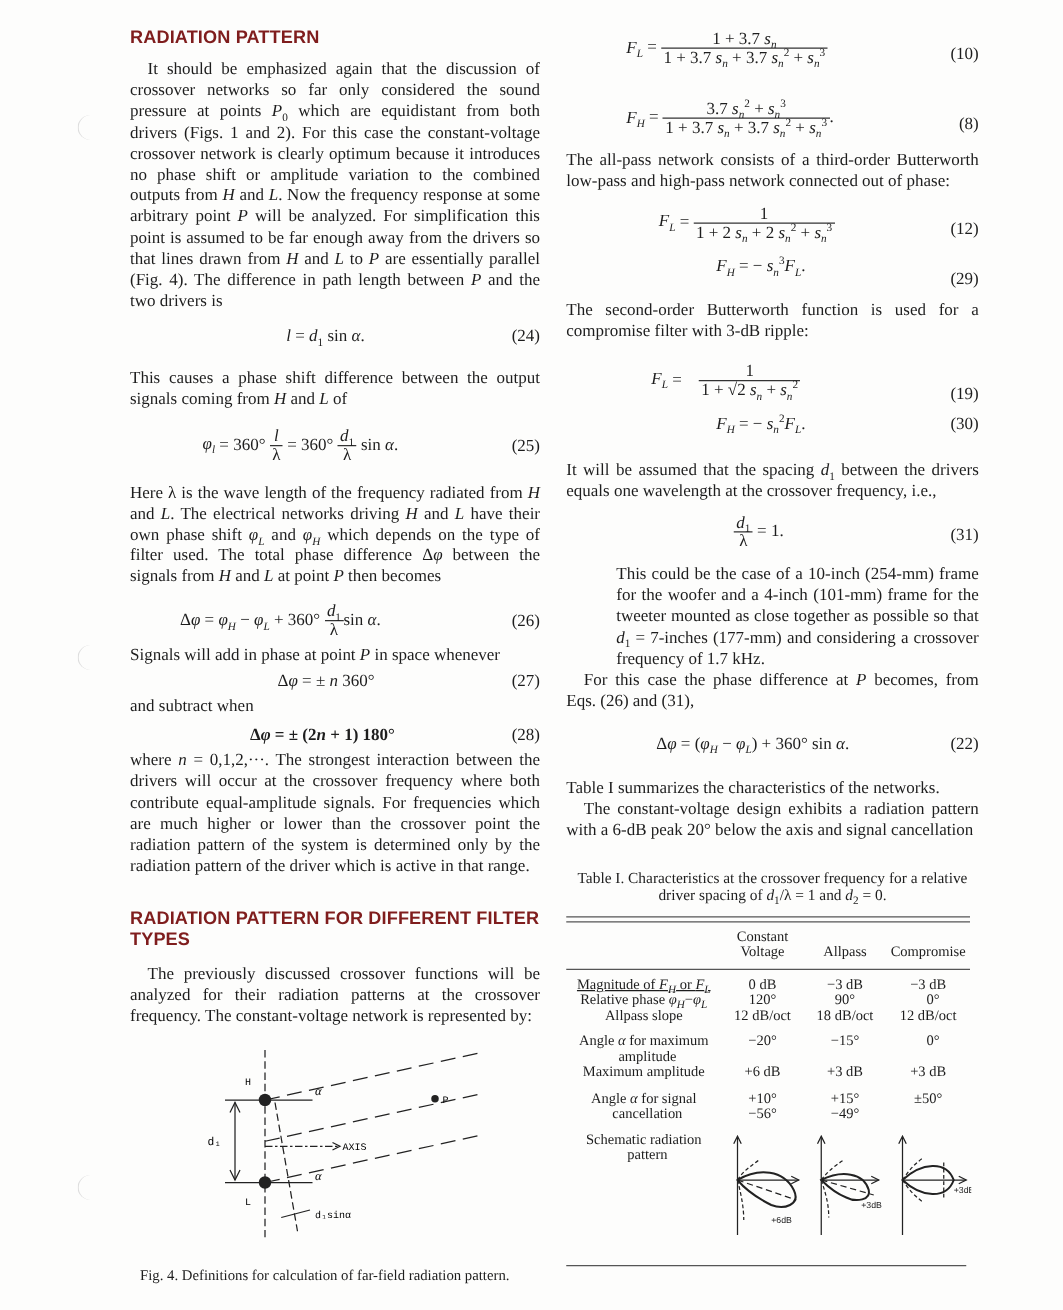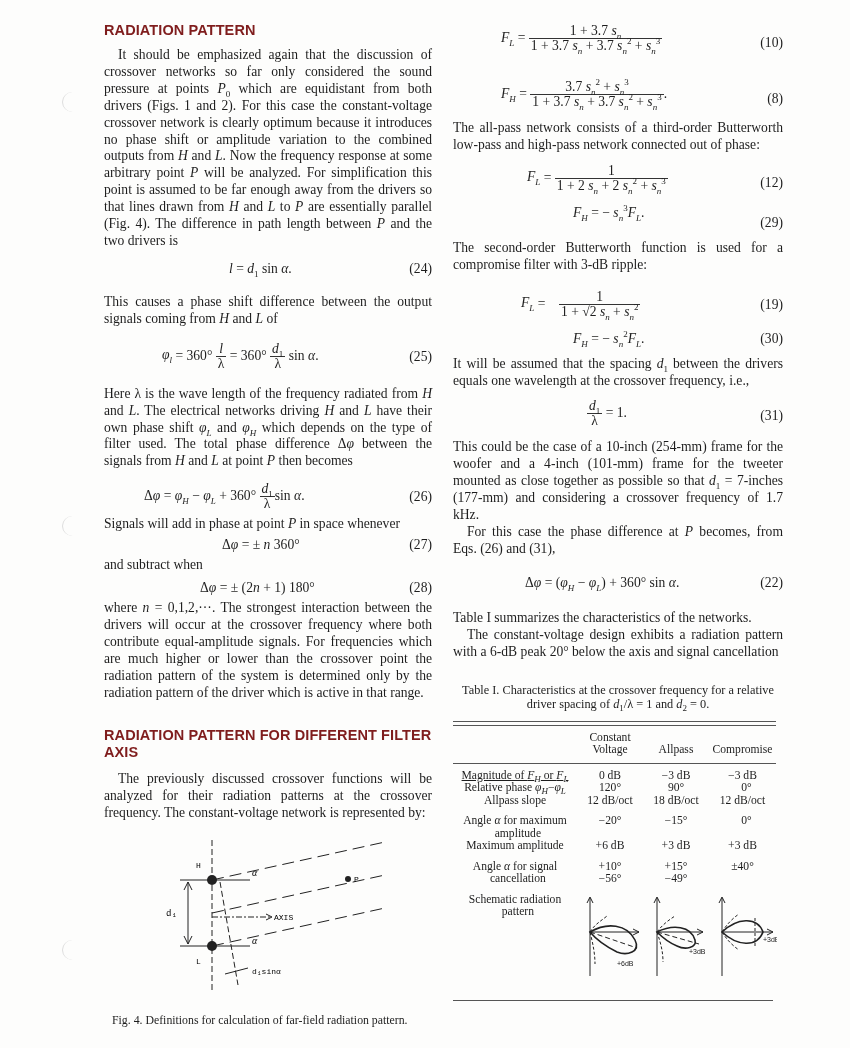--- a/index.html
+++ b/index.html
@@ -65,27 +65,27 @@
     <span class="num" style="top:12px;">(26)</span>
   </div>
 
   <p class="body" style="margin-top:8px;">Signals will add in phase at point <i>P</i> in space whenever</p>
   <div class="eq">
     <span class="expr" style="left:118px;top:3px;">Δ<i>φ</i> = ± <i>n</i> 360°</span>
     <span class="num" style="top:3px;">(27)</span>
   </div>
   <p class="body" style="margin-top:4px;">and subtract when</p>
   <div class="eq" style="margin-top:2px;">
-    <span class="expr" style="left:96px;top:3px;">Δ<i>φ</i> = ± (2<i>n</i> + 1) 180°</span>
+    <span class="expr" style="left:96px;top:3px;font-weight:bold;">Δ<i>φ</i> = ± (2<i>n</i> + 1) 180°</span>
     <span class="num" style="top:3px;">(28)</span>
   </div>
 
   <p class="body" style="margin-top:4px;">where <i>n</i> = 0,1,2,···. The strongest interaction between the drivers will occur at the crossover frequency where both contribute equal-amplitude signals. For frequencies which are much higher or lower than the crossover point the radiation pattern of the system is determined only by the radiation pattern of the driver which is active in that range.</p>
 
-  <h2 class="heading" style="margin-top:26px;margin-bottom:10px;">RADIATION PATTERN FOR DIFFERENT FILTER AXIS</h2>
+  <h2 class="heading" style="margin-top:26px;margin-bottom:10px;">RADIATION PATTERN FOR DIFFERENT FILTER TYPES</h2>
   <p class="body indent">The previously discussed crossover functions will be analyzed for their radiation patterns at the crossover frequency. The constant-voltage network is represented by:</p>
 
   <svg width="240" height="150" style="position:absolute;left:56px;top:820px;">
     <g stroke="#222" fill="none" stroke-width="1">
       <line x1="52" y1="0" x2="52" y2="150" stroke-dasharray="6,3"></line>
       <line x1="20" y1="40" x2="90" y2="40"></line>
       <line x1="20" y1="106" x2="90" y2="106"></line>
       <line x1="28" y1="42" x2="28" y2="104"></line>
       <polyline points="24,50 28,42 32,50"></polyline>
       <polyline points="24,96 28,104 32,96"></polyline>
@@ -141,38 +141,38 @@
     <span class="expr" style="left:120px;top:2px;"><i>F<sub>H</sub></i> = − <i>s<sub>n</sub></i><sup>3</sup><i>F<sub>L</sub></i>.</span>
     <span class="num" style="top:12px;font-family:Liberation Serif, serif;">(29)</span>
   </div>
 
   <p class="body" style="margin-top:8px;">The second-order Butterworth function is used for a compromise filter with 3-dB ripple:</p>
 
   <div class="eq" style="height:36px;margin-top:12px;">
     <span class="expr" style="left:68px;top:4px;">
       <i>F<sub>L</sub></i> = &nbsp;&nbsp;&nbsp;<span class="frac"><span>1</span><span class="den">1 + √2 <i>s<sub>n</sub></i> + <i>s<sub>n</sub></i><sup>2</sup></span></span>
     </span>
-    <span class="num" style="top:10px;margin-left:44px;">(19)</span>
+    <span class="num" style="top:20px;margin-left:44px;">(19)</span>
   </div>
 
   <div class="eq" style="height:24px;margin-top:6px;">
     <span class="expr" style="left:120px;top:2px;"><i>F<sub>H</sub></i> = − <i>s<sub>n</sub></i><sup>2</sup><i>F<sub>L</sub></i>.</span>
     <span class="num" style="top:2px;">(30)</span>
   </div>
 
-  <p class="body" style="margin-top:4px;">It will be assumed that the spacing <i>d</i><sub>1</sub> between the drivers equals one wavelength at the crossover frequency, i.e.,</p>
+  <p class="body" style="margin-top:16px;">It will be assumed that the spacing <i>d</i><sub>1</sub> between the drivers equals one wavelength at the crossover frequency, i.e.,</p>
 
   <div class="eq" style="height:36px;margin-top:8px;">
     <span class="expr" style="left:134px;top:2px;">
       <span class="frac"><span><i>d</i><sub>1</sub></span><span class="den">λ</span></span> = 1.
     </span>
     <span class="num" style="top:10px;">(31)</span>
   </div>
 
-  <p class="body" style="margin-top:6px;">This could be the case of a 10-inch (254-mm) frame for the woofer and a 4-inch (101-mm) frame for the tweeter mounted as close together as possible so that <i>d</i><sub>1</sub> = 7-inches (177-mm) and considering a crossover frequency of 1.7 kHz.</p>
+  <p class="body" style="margin-top:6px;margin-left:40px;">This could be the case of a 10-inch (254-mm) frame for the woofer and a 4-inch (101-mm) frame for the tweeter mounted as close together as possible so that <i>d</i><sub>1</sub> = 7-inches (177-mm) and considering a crossover frequency of 1.7 kHz.</p>
   <p class="body indent">For this case the phase difference at <i>P</i> becomes, from Eqs. (26) and (31),</p>
 
   <div class="eq" style="height:30px;margin-top:12px;">
     <span class="expr" style="left:72px;top:4px;">Δ<i>φ</i> = (<i>φ<sub>H</sub></i> − <i>φ<sub>L</sub></i>) + 360° sin <i>α</i>.</span>
     <span class="num" style="top:4px;">(22)</span>
   </div>
 
   <p class="body" style="margin-top:10px;">Table I summarizes the characteristics of the networks.</p>
   <p class="body indent">The constant-voltage design exhibits a radiation pattern with a 6-dB peak 20° below the axis and signal cancellation</p>
 
@@ -226,21 +226,21 @@
     <tr>
       <td>Maximum amplitude</td>
       <td>+6 dB</td>
       <td>+3 dB</td>
       <td>+3 dB</td>
     </tr>
     <tr>
       <td style="padding-top:8px;margin-left:32px;">Angle <i>α</i> for signal<br>&nbsp;&nbsp;cancellation</td>
       <td style="padding-top:8px;">+10°<br>−56°</td>
       <td style="padding-top:8px;">+15°<br>−49°</td>
-      <td style="padding-top:8px;">±40°</td>
+      <td style="padding-top:8px;">±50°</td>
     </tr>
     <tr>
       <td style="padding-top:8px;height:84px;">Schematic radiation<br>&nbsp;&nbsp;pattern</td>
       <td colspan="3" style="position:relative;">
         <svg width="200" height="84" style="position:absolute;left:0;top:8px;">
           <g stroke="#222" fill="none" stroke-width="1">
 
             <g>
               <line x1="13" y1="4" x2="13" y2="82"></line>
                   <polyline points="10,9 13,3 16,9"></polyline>

